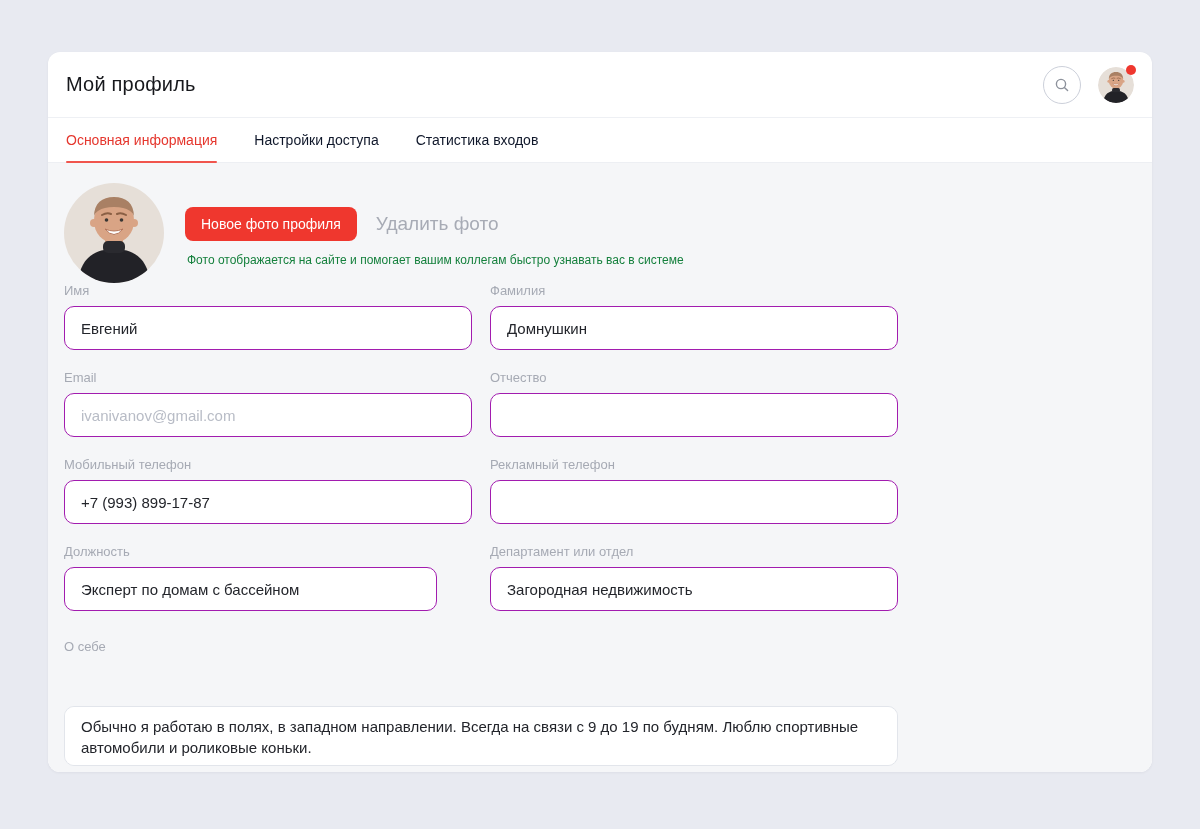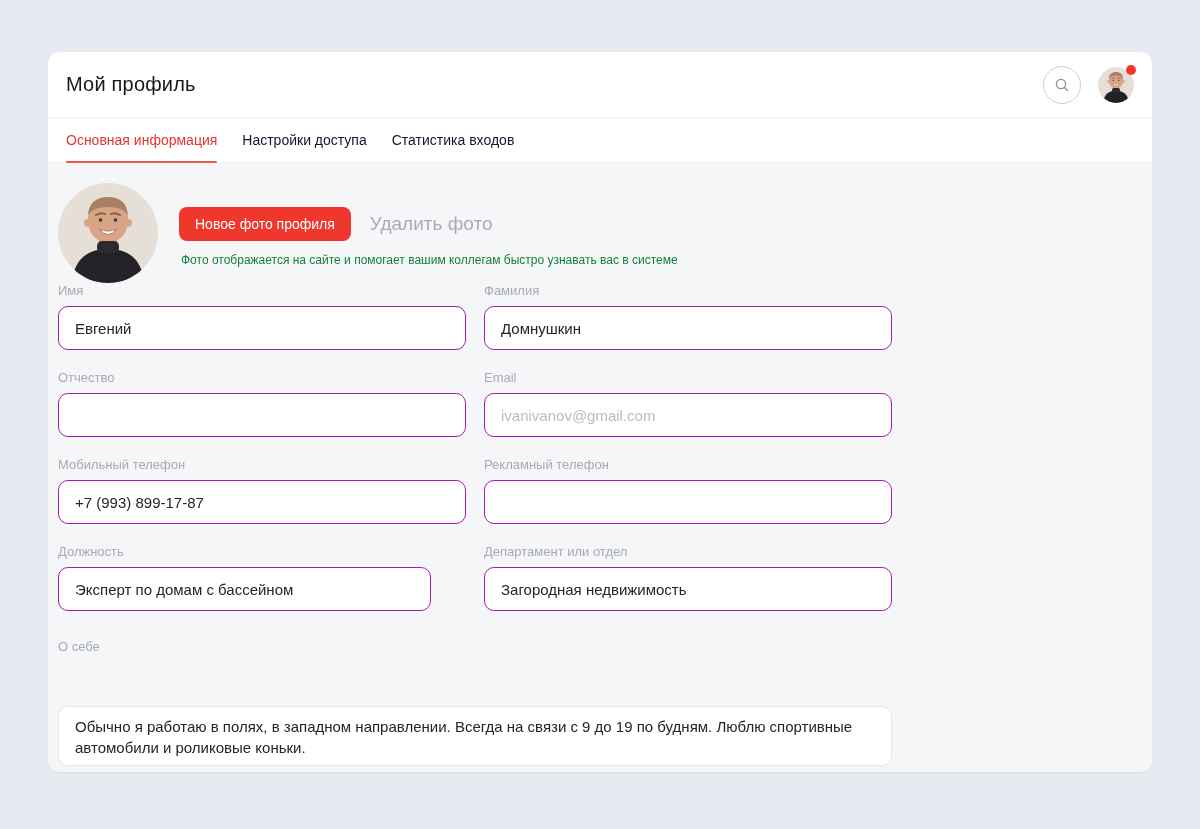--- a/index.html
+++ b/index.html
@@ -32,39 +32,39 @@
     cursor:pointer;
   }
   .header-avatar { width:36px; height:36px; position:relative; cursor:pointer; }
   .header-avatar svg { width:36px; height:36px; border-radius:50%; display:block; }
   .notif-dot {
     position:absolute; top:-2px; right:-2px;
     width:10px; height:10px; border-radius:50%;
     background:#ef372e;
   }
   .tabs {
-    display:flex; gap:25px;
+    display:flex; gap:37px;
     padding:0 18px;
     height:45px;
     border-bottom:1px solid #edeff3;
   }
   .tab {
     display:flex; align-items:center;
     font-size:14px; color:#0f172a;
     cursor:pointer; position:relative;
   }
   .tab.active { color:#e5372e; }
   .tab.active::after {
     content:""; position:absolute; left:0; right:0; bottom:-1px;
     height:2px; background:#f0554d; border-radius:1px;
   }
   .content {
     background:#f5f6f8;
     height:609px;
-    padding:20px 18px 14px 10px;
+    padding:20px 18px 14px 16px;
     border-radius:0 0 12px 12px;
   }
   .photo-row { display:flex; }
   .avatar-big { width:100px; height:100px; flex:none; }
   .avatar-big svg { width:100px; height:100px; display:block; }
   .photo-controls { margin-left:21px; padding-top:24px; }
   .photo-buttons { display:flex; align-items:center; }
   .btn-red {
     height:34px; padding:0 16px;
     background:#ef372e; color:#ffffff;
@@ -192,26 +192,26 @@
     <div class="form-grid">
       <div class="field">
         <label class="f-label">Имя</label>
         <input class="f-input" type="text" value="Евгений" style="">
       </div>
       <div class="field">
         <label class="f-label">Фамилия</label>
         <input class="f-input" type="text" value="Домнушкин" style="">
       </div>
       <div class="field">
+        <label class="f-label">Email</label>
+        <input class="f-input" type="text" placeholder="ivanivanov@gmail.com" style="">
+      </div>
+      <div class="field">
         <label class="f-label">Отчество</label>
         <input class="f-input" type="text" value="" style="">
-      </div>
-      <div class="field">
-        <label class="f-label">Email</label>
-        <input class="f-input" type="text" placeholder="ivanivanov@gmail.com" style="">
       </div>
       <div class="field">
         <label class="f-label">Мобильный телефон</label>
         <input class="f-input" type="text" value="+7 (993) 899-17-87" style="">
       </div>
       <div class="field">
         <label class="f-label">Рекламный телефон</label>
         <input class="f-input" type="text" value="" style="">
       </div>
       <div class="field">

